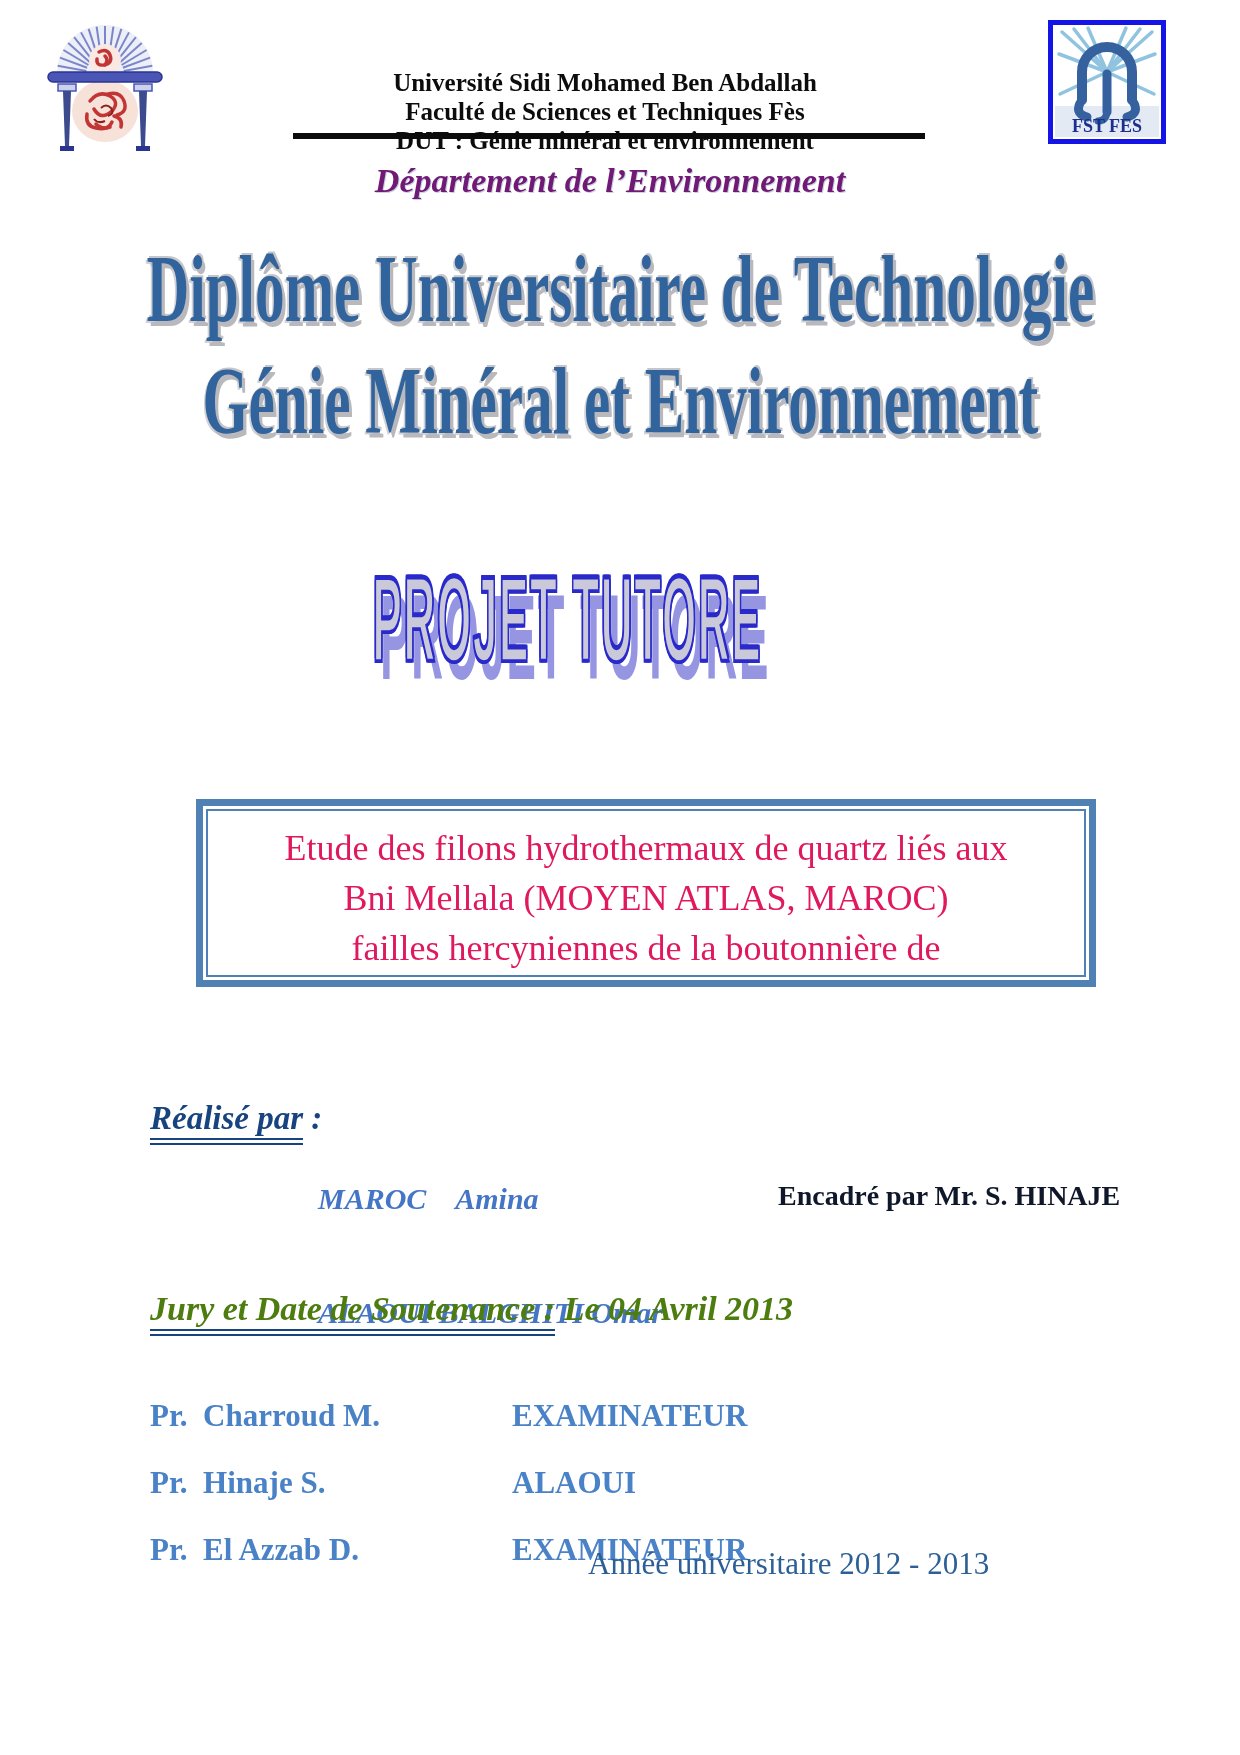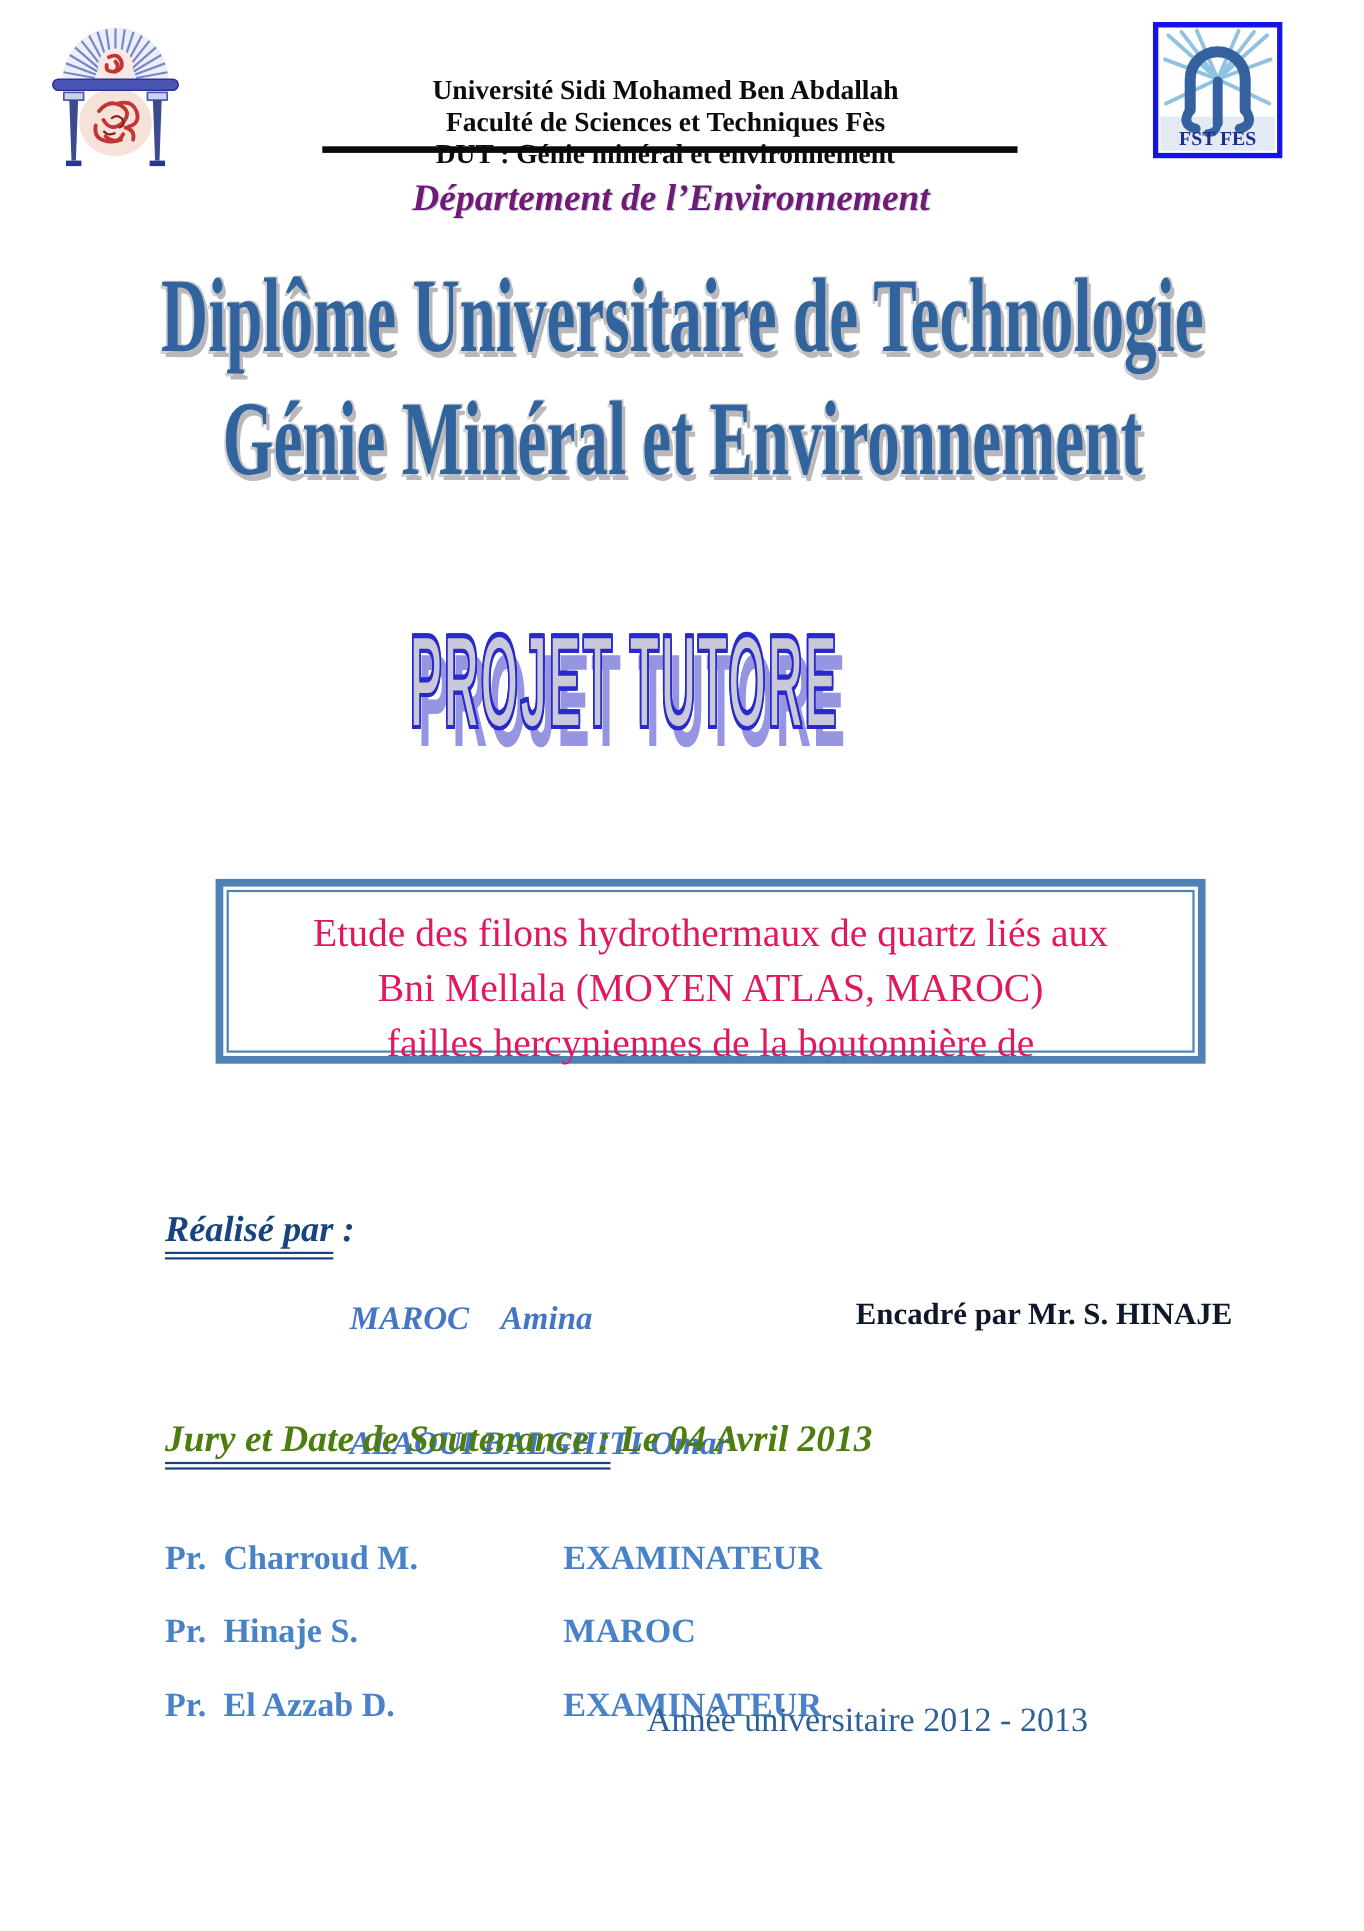--- a/index.html
+++ b/index.html
@@ -51,21 +51,21 @@
     -webkit-text-stroke:2.5px #2a2acb;
     transform:scale(0.55,1.50); transform-origin:center top;
     text-shadow:
       -1.5px -1.5px 0 #2a2acb, 1.5px -1.5px 0 #2a2acb,
       -1.5px  1.5px 0 #2a2acb, 1.5px  1.5px 0 #2a2acb,
       14px 12px 0 #9595e2;
   }
 
   
   .subject-box {
-    position:absolute; left:196px; top:799px; width:900px; height:168px;
+    position:absolute; left:196px; top:799px; width:900px; height:188px;
     border:7px solid #4f81b5; padding:3px; background:#fff;
   }
   .subject-inner {
     width:100%; height:100%; border:2px solid #4f81b5;
     text-align:center; padding-top:12px;
   }
   .subject-inner div {
     font-size:36px; line-height:50px; color:#e0195e; font-weight:500;
   }
 
@@ -226,20 +226,20 @@
   </div>
 
   <div class="encadre">Encadré par Mr. S. HINAJE</div>
 
   <div class="jury-label"><span class="u">Jury et Date de Soutenance :</span><span> Le 04 Avril 2013</span></div>
 
   <div class="jury-list">
     <div>Pr.  Charroud M.</div>
     <div>EXAMINATEUR</div>
     <div>Pr.  Hinaje S.</div>
-    <div>MAROC</div>
+    <div>ALAOUI</div>
     <div>Pr.  El Azzab D.</div>
     <div>EXAMINATEUR</div>
   </div>
 
   <div class="annee">Année universitaire 2012 - 2013</div>
 
 </div>
 
 </body></html>

